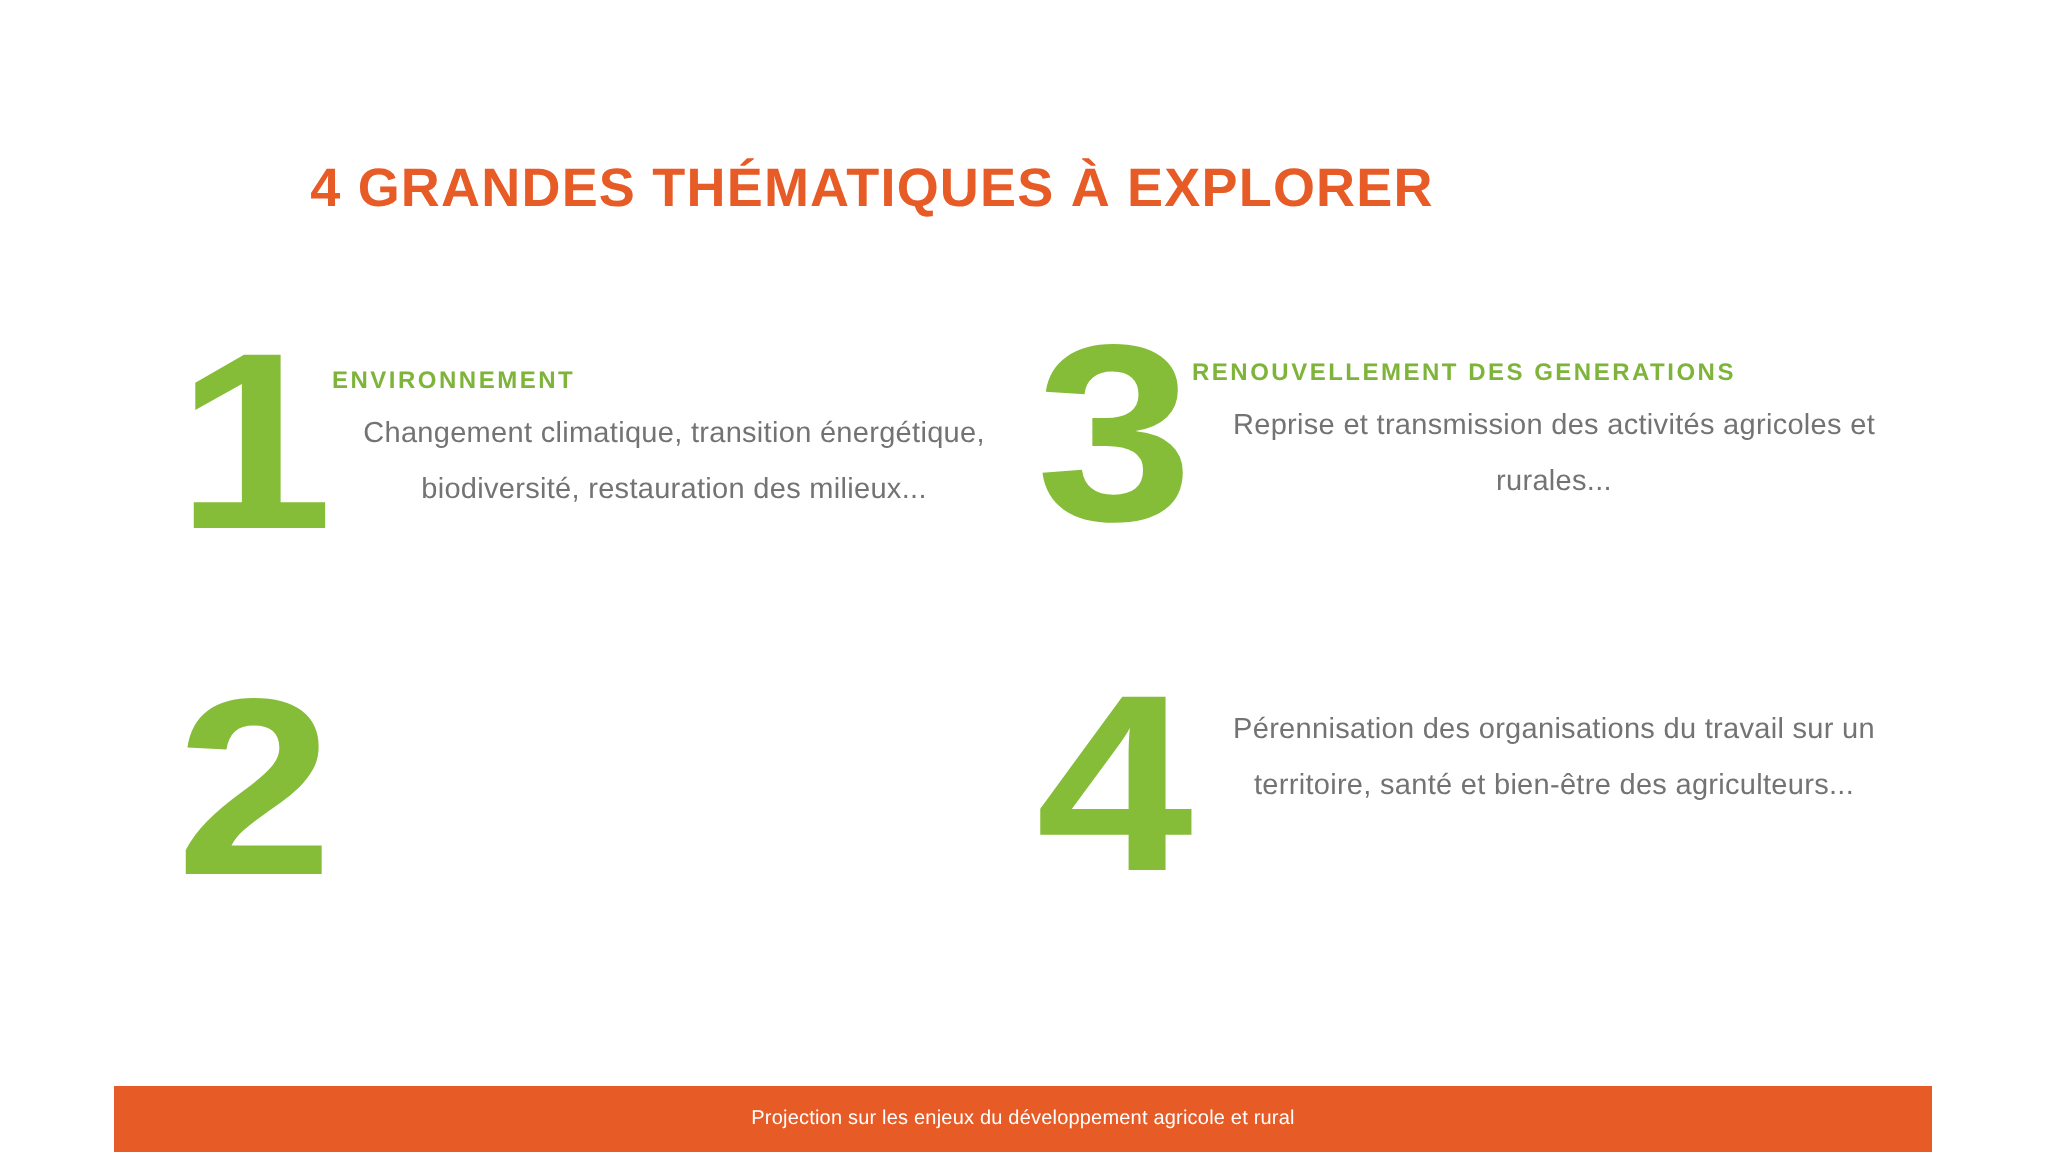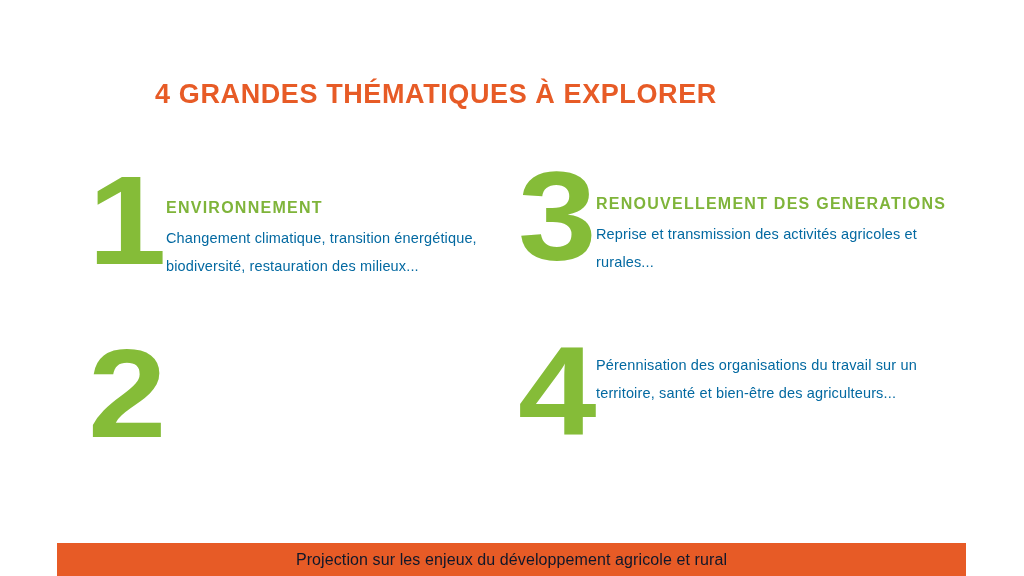--- a/index.html
+++ b/index.html
@@ -76,36 +76,37 @@
   }
 
   .theme-body {
     flex: 1 1 auto;
     padding-top: 14px;
   }
 
   .theme-heading {
     color: #7FB43A;
     font-family: "Liberation Sans", "DejaVu Sans", sans-serif;
-    font-size: 16px;
+    font-size: 12px;
     font-weight: 700;
     letter-spacing: 1.25px;
     line-height: 1.35;
-    margin: 15px 0 5px 0;
+    margin: 0 0 5px 0;
     text-transform: uppercase;
   }
 
   .theme-text {
-    color: #0369a1;
+    color: #737373;
     font-family: "Liberation Sans", "DejaVu Sans", sans-serif;
     font-size: 14.5px;
     font-weight: 400;
     line-height: 1.95;
     letter-spacing: 0.15px;
     margin: 0;
+    text-align: center;
   }
 
   
   .theme-1 .theme-number { letter-spacing: -2px; }
   .theme-2 .theme-number { margin-top: 2px; }
   .theme-3 .theme-number { margin-top: 0px; }
   .theme-4 .theme-number { margin-top: 2px; }
 
   .theme-3 .theme-body,
   .theme-4 .theme-body { padding-top: 10px; }
@@ -117,23 +118,23 @@
     top: 543px;
     width: 909px;
     height: 33px;
     background: #E75B26;
     display: flex;
     align-items: center;
     justify-content: center;
   }
 
   .footer-text {
-    color: #0f172a;
+    color: #ffffff;
     font-family: "Liberation Sans", "DejaVu Sans", sans-serif;
-    font-size: 16px;
+    font-size: 10px;
     font-weight: 400;
     letter-spacing: 0.1px;
     line-height: 1;
     white-space: nowrap;
   }
 </style>
 </head>
 <body>
 
 <div class="slide">

